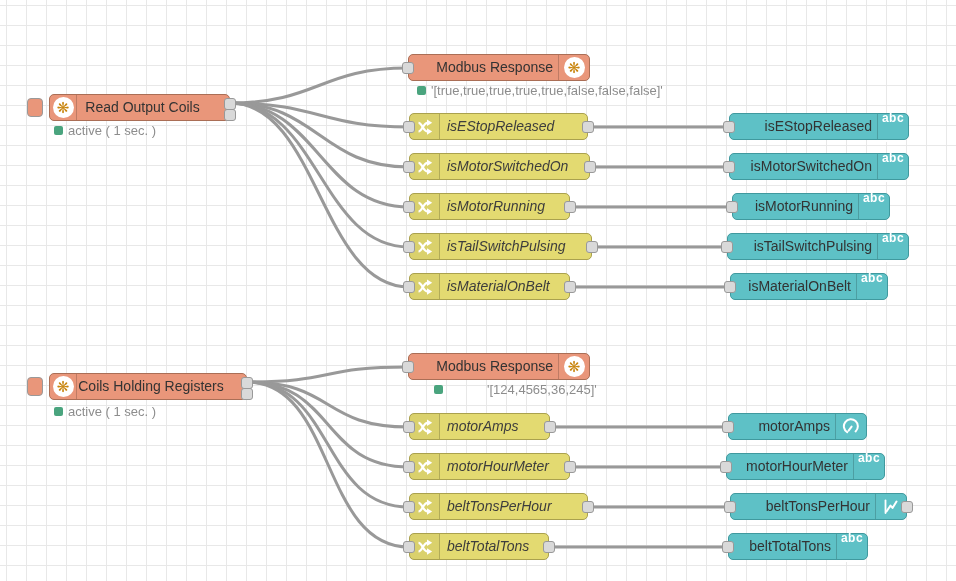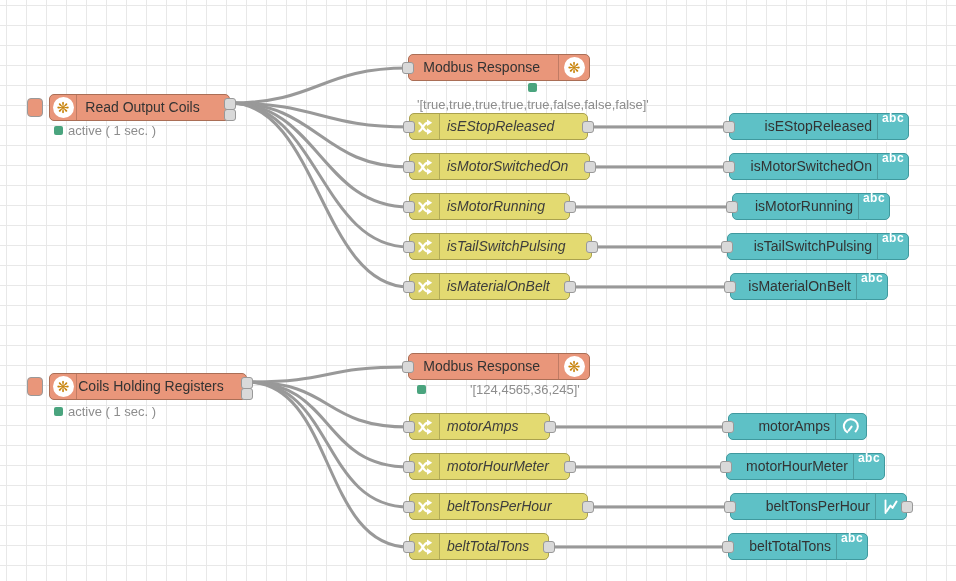--- a/index.html
+++ b/index.html
@@ -12,21 +12,21 @@
     background-position:6px 5px;
   }
   svg.wires{position:absolute;left:0;top:0;z-index:1;}
   .wire{fill:none;stroke:#999;stroke-width:3;stroke-linecap:round;}
   .node{position:absolute;height:27px;border-radius:5px;border:1px solid;box-sizing:border-box;z-index:2;}
   .salmon{background:#e9967a;border-color:#aa6e56;}
   .yellow{background:#e3da71;border-color:#aaa14e;}
   .teal{background:#5ec1c6;border-color:#40999e;}
   .label{position:absolute;top:0;font-size:14px;color:#333;line-height:25px;white-space:nowrap;}
   .reader .label{left:26px;right:20px;text-align:center;}
-  .response .label{right:49px;}
+  .response .label{right:36px;}
   .switchnode .label{left:37px;font-style:italic;color:#3d3d3d;}
   .widget .label{right:36px;}
   .iconarea{position:absolute;top:0;bottom:0;display:flex;align-items:center;justify-content:center;}
   .iconarea.l{left:0;border-right:1px solid rgba(0,0,0,0.18);}
   .iconarea.r{right:0;border-left:1px solid rgba(0,0,0,0.18);}
   .reader .iconarea{width:26px;}
   .switchnode .iconarea{width:29px;background:rgba(0,0,0,0.04);}
   .response .iconarea,.widget .iconarea{width:30px;}
   .flowercircle{width:21px;height:21px;border-radius:50%;background:#fff;display:flex;align-items:center;justify-content:center;font-size:15px;color:#c9860f;}
   .abc{color:#fff;font-weight:bold;font-size:12px;line-height:12px;border-bottom:2px solid #fff;padding-bottom:16px;letter-spacing:0.5px;}
@@ -87,21 +87,21 @@
     <span class="stext">active ( 1 sec. )</span>
   </div>
 
   <div class="node salmon response" style="left:408px;top:54px;width:182px;">
     <div class="port in"></div>
     <span class="label">Modbus Response</span>
     <div class="iconarea r">
       <div class="flowercircle">❋</div>
     </div>
   </div>
-  <div class="status" style="left:417px;top:83px;flex-direction:column;">
+  <div class="status" style="left:417px;top:83px;">
     <span class="sdot"></span>
     <span class="stext">'[true,true,true,true,true,false,false,false]'</span>
   </div>
 
   <div class="node yellow switchnode" style="left:409px;top:113px;width:179px;">
     <div class="port in"></div>
     <div class="iconarea l">
       <svg class="micon" width="16" height="16" viewBox="0 0 16 16">
           <path d="M1.5 12.5 C5.5 12.5 6 3.8 10.5 3.8" fill="none" stroke="#fff" stroke-width="2.2"></path>
           <path d="M1.5 3.8 C5.5 3.8 6 12.5 10.5 12.5" fill="none" stroke="#fff" stroke-width="2.2"></path>
@@ -215,21 +215,21 @@
     <span class="stext">active ( 1 sec. )</span>
   </div>
 
   <div class="node salmon response" style="left:408px;top:353px;width:182px;">
     <div class="port in"></div>
     <span class="label">Modbus Response</span>
     <div class="iconarea r">
       <div class="flowercircle">❋</div>
     </div>
   </div>
-  <div class="status" style="left:417px;top:382px;gap:44px;">
+  <div class="status" style="left:434px;top:382px;gap:44px;">
     <span class="sdot"></span>
     <span class="stext">'[124,4565,36,245]'</span>
   </div>
 
   <div class="node yellow switchnode" style="left:409px;top:413px;width:141px;">
     <div class="port in"></div>
     <div class="iconarea l">
       <svg class="micon" width="16" height="16" viewBox="0 0 16 16">
           <path d="M1.5 12.5 C5.5 12.5 6 3.8 10.5 3.8" fill="none" stroke="#fff" stroke-width="2.2"></path>
           <path d="M1.5 3.8 C5.5 3.8 6 12.5 10.5 12.5" fill="none" stroke="#fff" stroke-width="2.2"></path>

